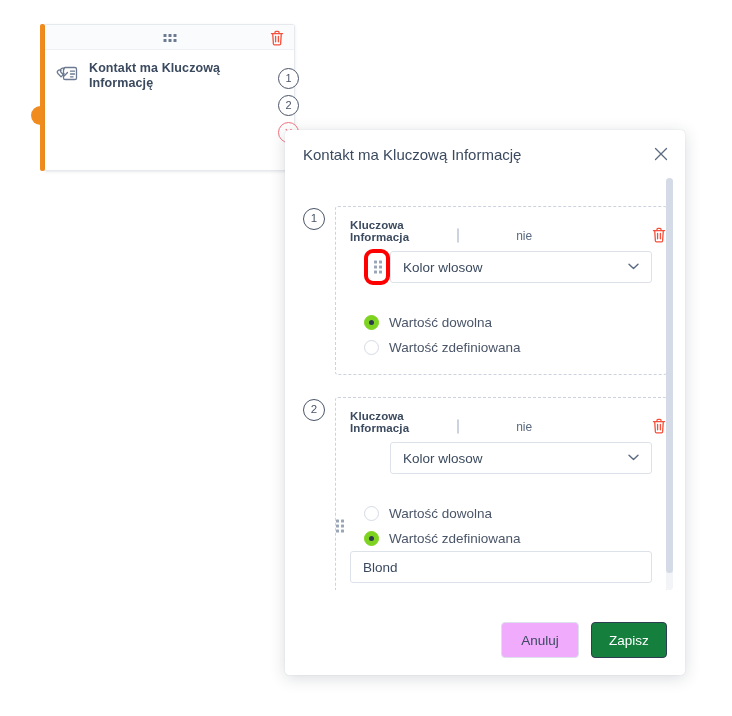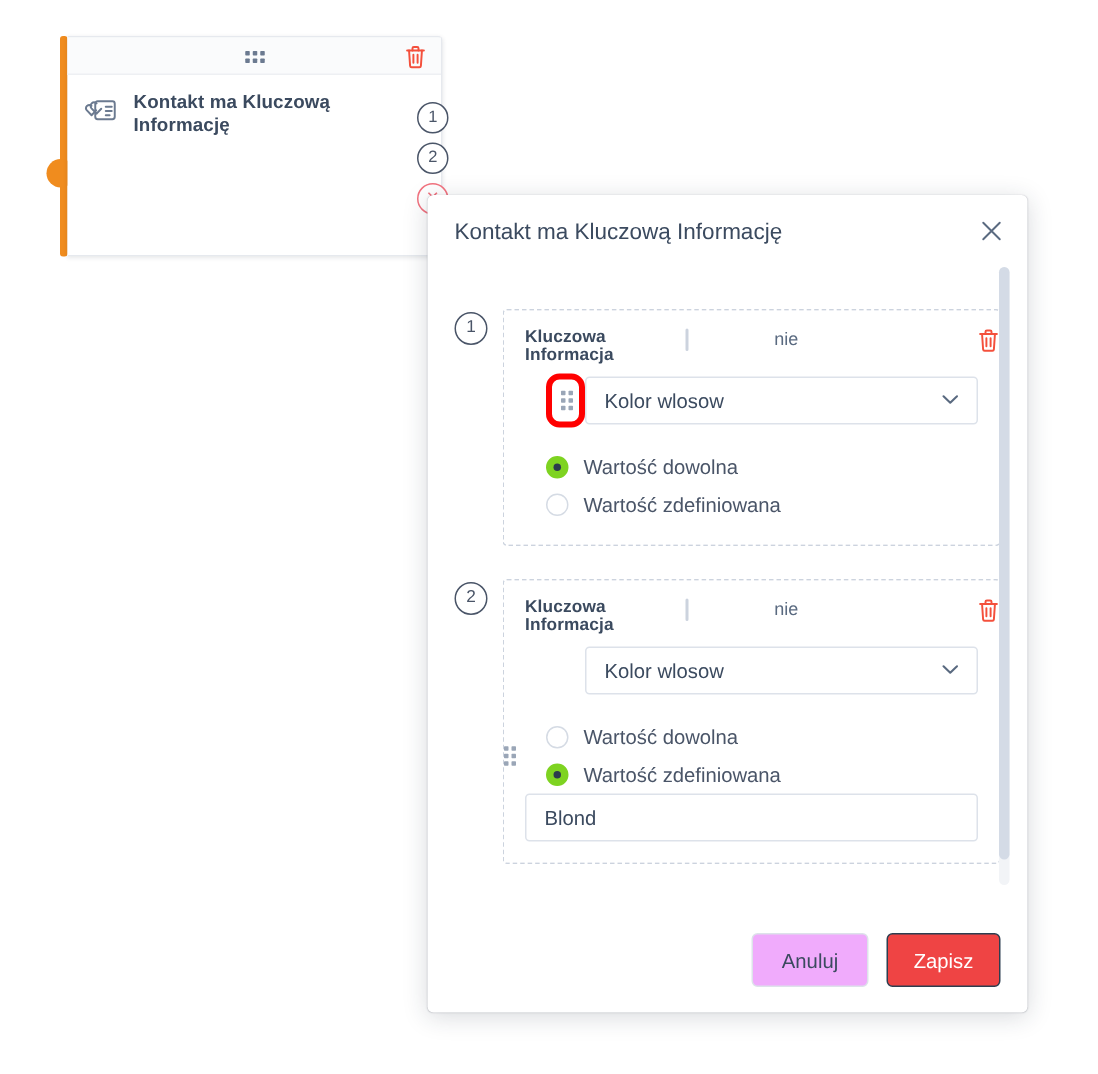--- a/index.html
+++ b/index.html
@@ -90,21 +90,21 @@
   .cond-num {
     position: absolute; left: 0; top: 2px; width: 22px; height: 22px;
     border-radius: 50%; border: 1.4px solid #4a5568; color: #4a5568;
     font-size: 11.5px; line-height: 19px; text-align: center;
   }
   .cond-box {
     margin-left: 32px; border: 1px dashed #ccd3de; border-radius: 3px;
     padding: 12px 14px 14px 14px; position: relative;
   }
   .cond-row {
-    display: flex; align-items: flex-start; height: 24px; margin-bottom: 8px; gap: 48px;
+    display: flex; align-items: flex-end; height: 24px; margin-bottom: 8px; gap: 48px;
   }
   .cond-label {
     font-size: 11.5px; font-weight: bold; color: #3b4a5f; flex: 1;
     letter-spacing: .1px;
   }
   .chk {
     width: 15px; height: 15px; border: 1.4px solid #ccd3de; border-radius: 3px;
     background: #fff; cursor: pointer;
   }
   .nie { font-size: 12px; color: #5a6a80; margin-left: 9px; }
@@ -126,21 +126,21 @@
   .select {
     flex: 1; height: 32px; border: 1px solid #dde2ea; border-radius: 3px;
     background: #ffffff; display: flex; align-items: center;
     padding: 0 12px; font-size: 13.5px; color: #3b4a5f; cursor: pointer;
     position: relative;
   }
   .select .chev {
     position: absolute; right: 12px; top: 11px; width: 11px; height: 7px;
   }
 
-  .radios { margin-top: 16px; position: relative; padding-left: 14px; }
+  .radios { margin-top: 27px; position: relative; padding-left: 14px; }
   .radio-line { display: flex; align-items: center; height: 25px; cursor: pointer; }
   .radio {
     width: 15px; height: 15px; border-radius: 50%;
     border: 1.4px solid #d5dbe4; background: #ffffff;
     display: flex; align-items: center; justify-content: center;
   }
   .radio.on { background: #7ed321; border-color: #7ed321; }
   .radio.on::after {
     content: ""; width: 5px; height: 5px; border-radius: 50%; background: #2b3a4d;
   }
@@ -163,21 +163,21 @@
   }
 
   .modal-foot {
     position: absolute; left: 0; bottom: 0; width: 400px; height: 70px;
     display: flex; align-items: center; justify-content: flex-end;
     gap: 12px; padding: 0 18px;
   }
   .btn { height: 36px; border-radius: 4px; font-size: 13.5px; cursor: pointer;
          display: flex; align-items: center; justify-content: center; }
   .btn-cancel { width: 78px; border: 1px solid #dde2ea; background: #f0abfc; color: #3b4a5f; }
-  .btn-save { width: 76px; background: #ef4444; color: #ffffff; border: 1px solid #2d3e50; }
+  .btn-save { width: 76px; background: #15803d; color: #ffffff; border: 1px solid #2d3e50; }
 </style>
 </head>
 <body>
 
 <div id="root">
 
   <div class="node-wrap">
     <div class="node-bar"></div>
     <div class="node-dot"></div>
 

